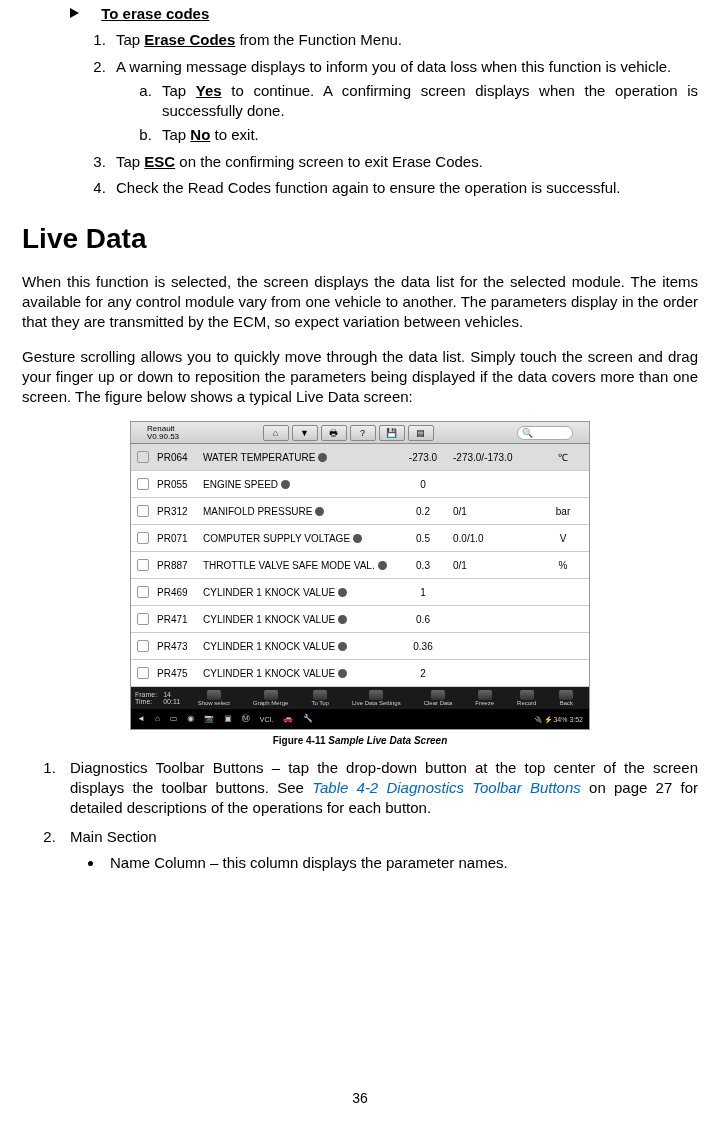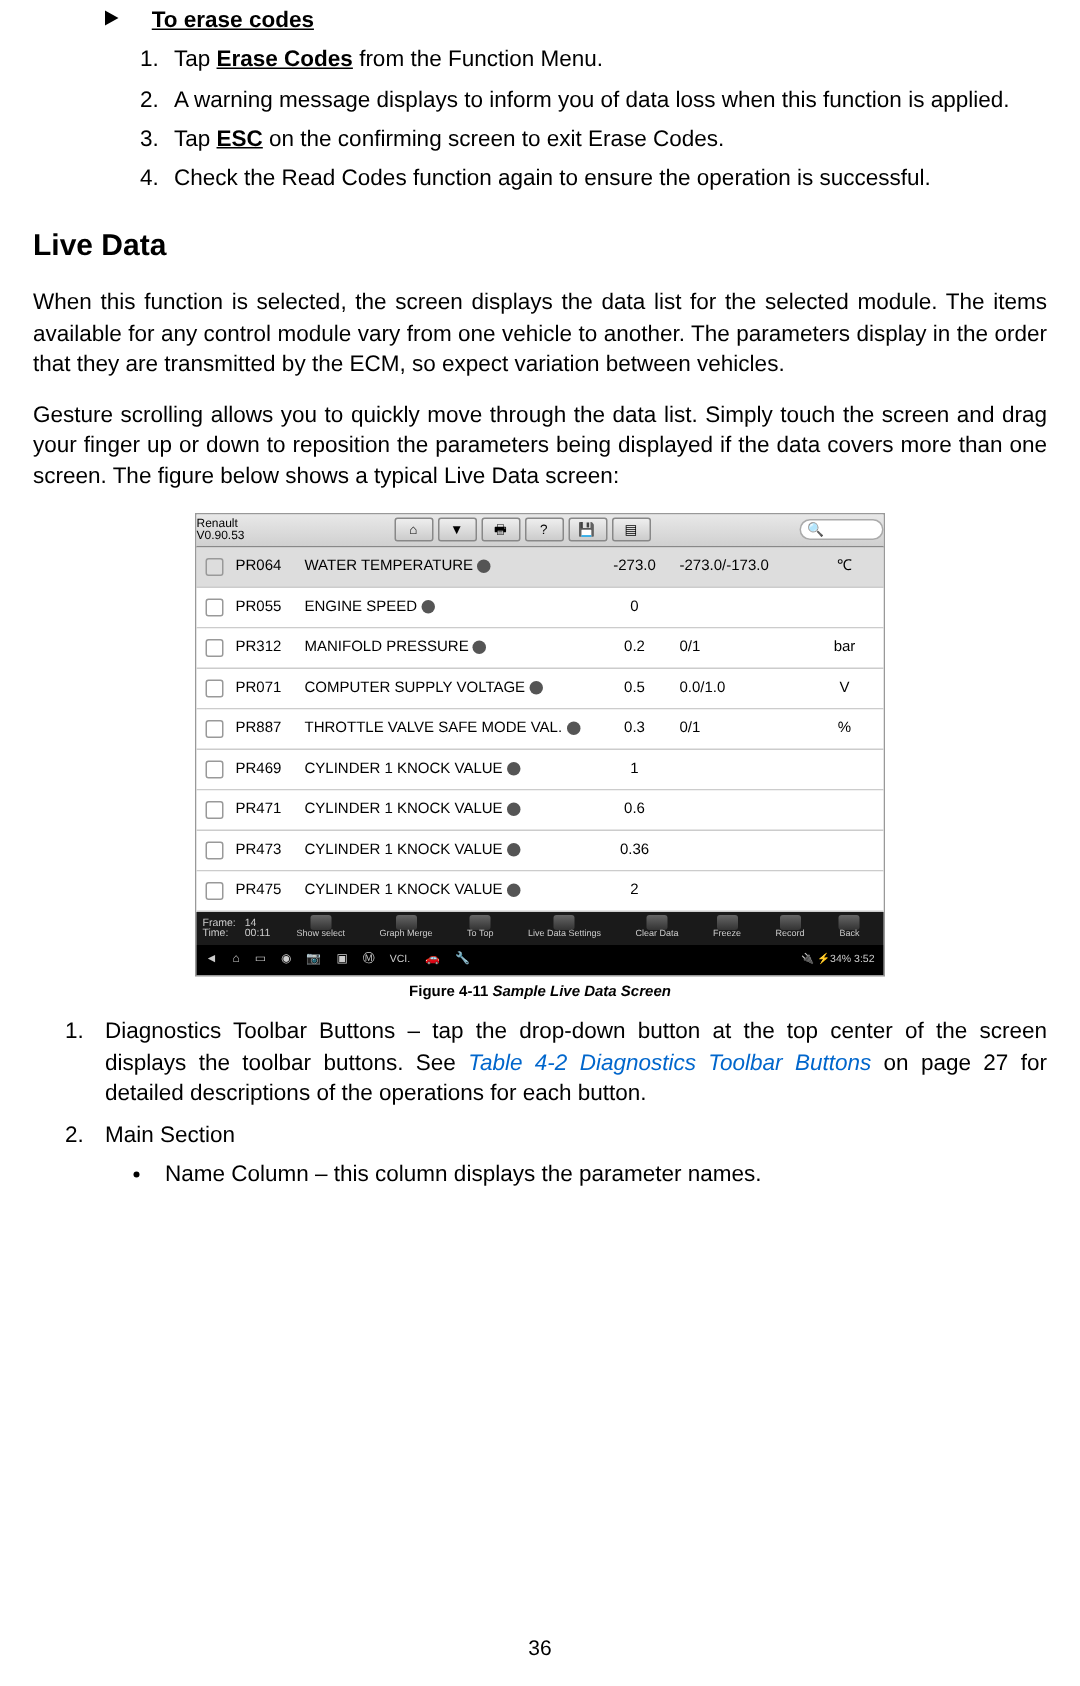--- a/index.html
+++ b/index.html
@@ -23,32 +23,32 @@
     margin-right: 18px;
     vertical-align: 1px;
   }
   .sec-title { font-weight: bold; }
   ol.main { list-style: decimal; padding-left: 88px; margin-top: 6px; }
   ol.main > li { margin-bottom: 6px; padding-left: 6px; text-align: justify; }
   ol.alpha { list-style: lower-alpha; padding-left: 40px; margin-top: 4px; }
   ol.alpha > li { margin-bottom: 4px; padding-left: 6px; text-align: justify; }
   .u { text-decoration: underline; }
   .b { font-weight: bold; }
-  h2 { font-size: 20px; font-weight: bold; margin-top: 22px; margin-bottom: 14px; text-align: left; }
+  h2 { font-size: 28px; font-weight: bold; margin-top: 22px; margin-bottom: 14px; text-align: left; }
   .para { margin-bottom: 14px; text-align: justify; }
   .screenshot {
     width: 460px; margin: 0 auto 4px auto;
     background: #f4f4f4;
     border: 1px solid #999;
     font-size: 9px;
   }
   .ss-header {
     height: 22px; display: flex; align-items: center;
     background: linear-gradient(#e8e8e8,#d0d0d0);
-    border-bottom: 1px solid #888; padding: 0 0; gap: 4px;
+    border-bottom: 1px solid #888; padding: 0 16px; gap: 4px;
   }
   .ss-title { font-size: 8px; line-height: 1; }
   .ss-btn {
     width: 26px; height: 16px; background: linear-gradient(#eee,#ccc);
     border: 1px solid #888; border-radius: 2px;
     display:flex; align-items:center; justify-content:center;
   }
   .ss-search {
     width: 56px; height: 14px; background: #fff; border: 1px solid #aaa;
     border-radius: 7px; margin-left: auto;
@@ -101,21 +101,29 @@
 <div style="margin-top:4px; text-align:left;padding-left:48px;">
   <span class="triangle"></span>
   <span class="sec-title u">To erase codes</span>
 </div>
 
 <ol class="main">
   <li>
     <span>Tap </span><span class="b u">Erase Codes</span><span> from the Function Menu.</span>
   </li>
   <li>
-    <span>A warning message displays to inform you of data loss when this function is applied.</span>
+    <span>A warning message displays to inform you of data loss when this function is vehicle.</span>
+    <ol class="alpha">
+      <li>
+        <span>Tap </span><span class="b u">Yes</span><span> to continue. A confirming screen displays when the operation is successfully done.</span>
+      </li>
+      <li>
+        <span>Tap </span><span class="b u">No</span><span> to exit.</span>
+      </li>
+    </ol>
   </li>
   <li>
     <span>Tap </span><span class="b u">ESC</span><span> on the confirming screen to exit Erase Codes.</span>
   </li>
   <li>
     <span>Check the Read Codes function again to ensure the operation is successful.</span>
   </li>
 </ol>
 
 <h2>Live Data</h2>

